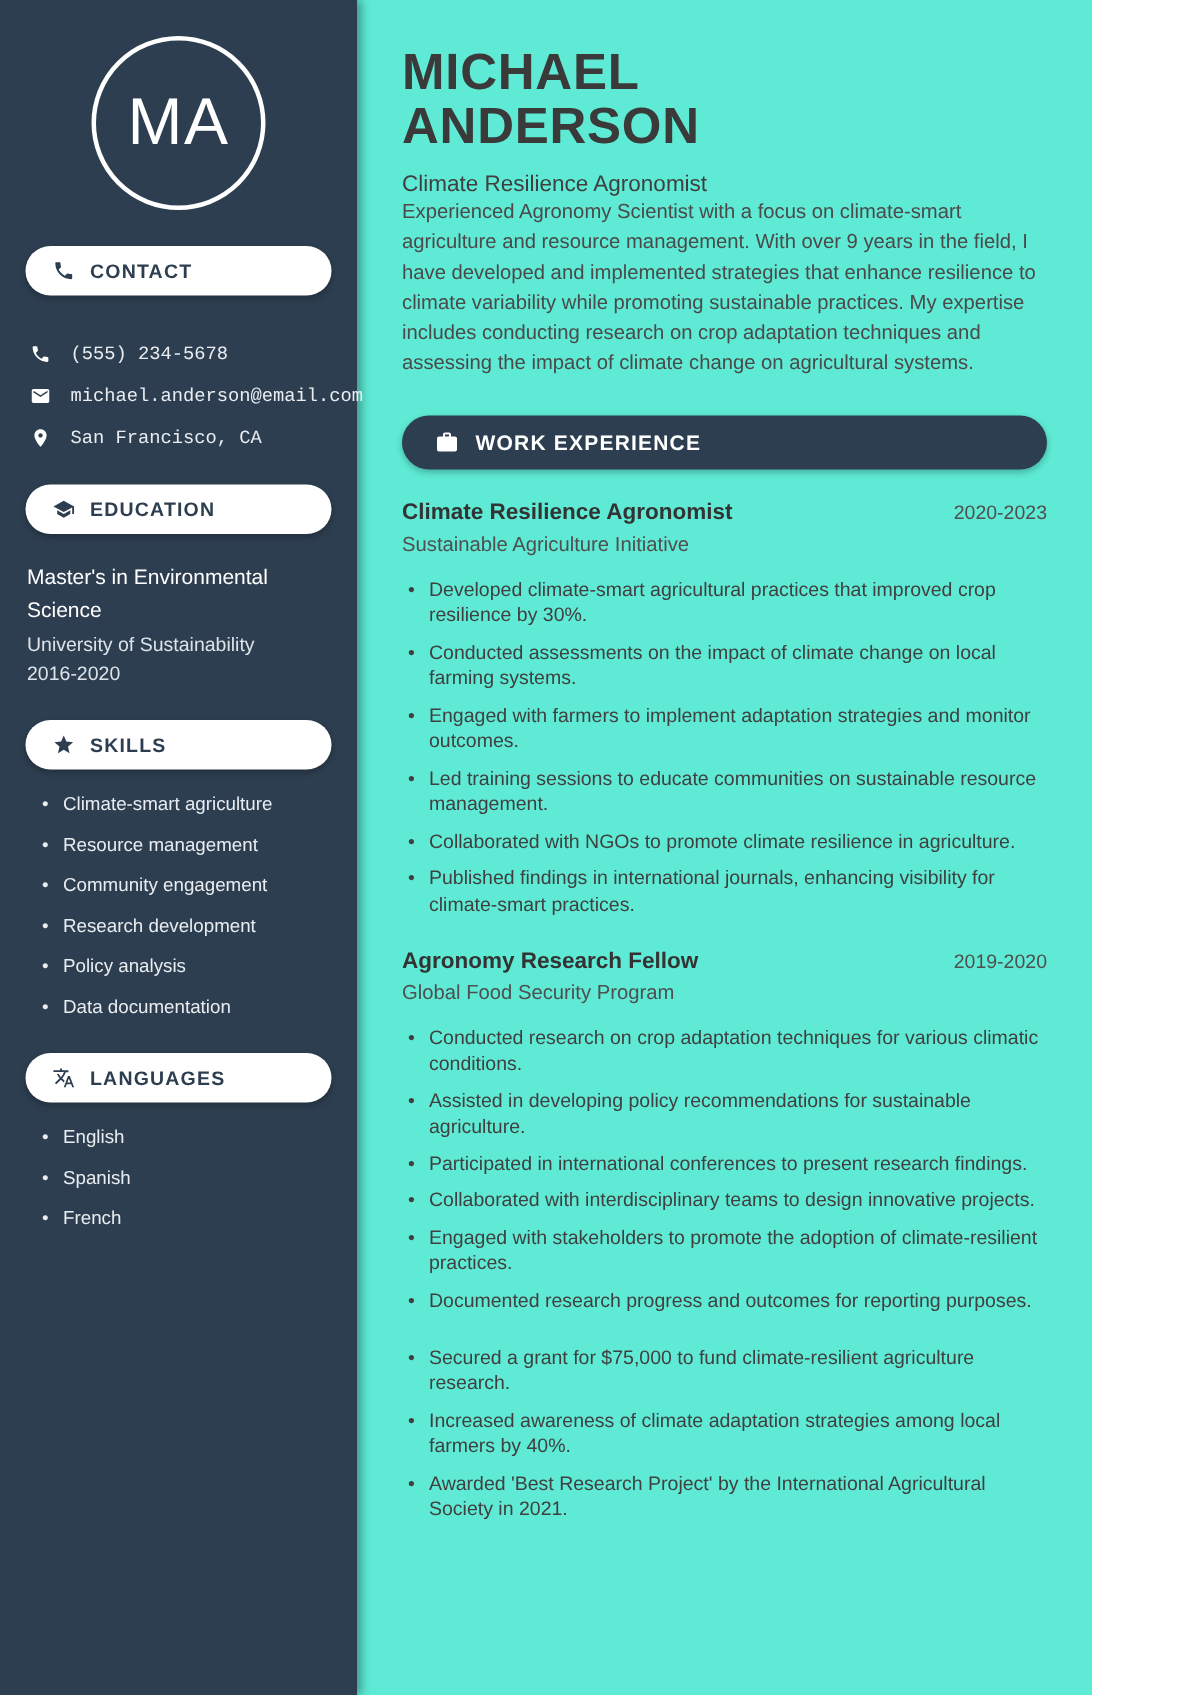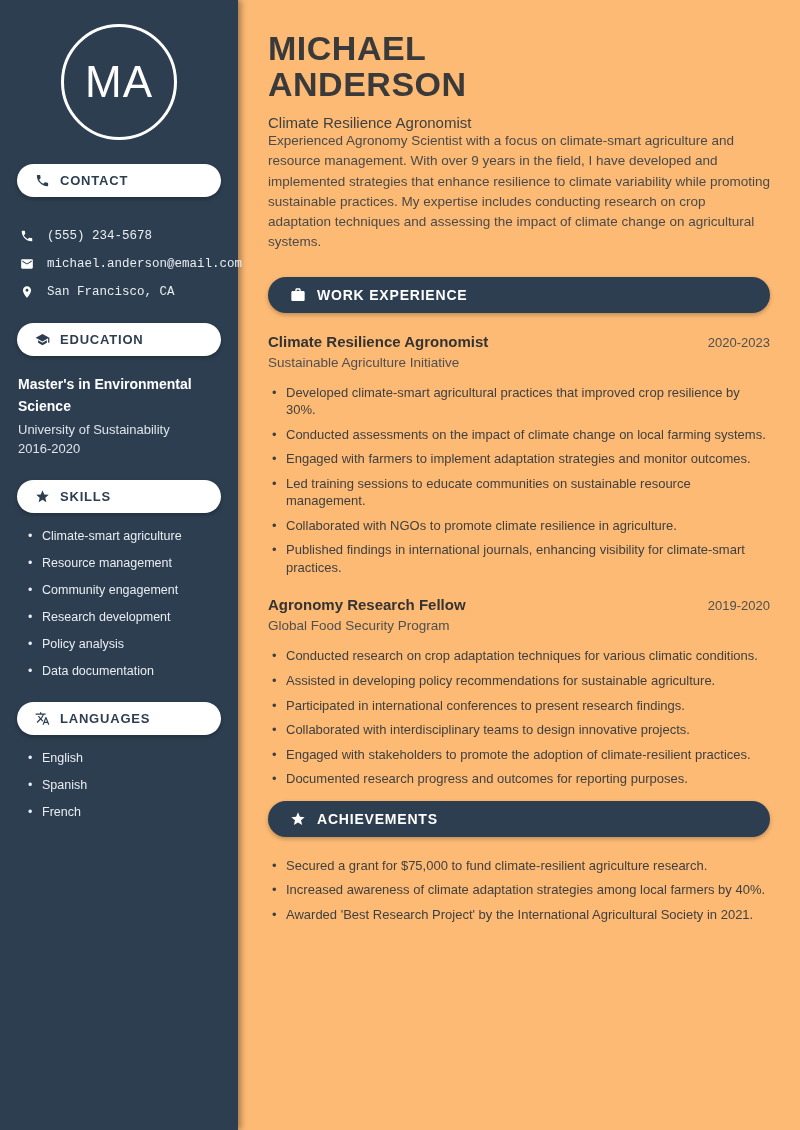--- a/index.html
+++ b/index.html
@@ -1,21 +1,21 @@
 <!DOCTYPE html>
 <html><head>
 <meta charset="utf-8">
 <style>
   * { margin: 0; padding: 0; box-sizing: border-box; }
   html, body { width: 800px; }
   body { font-family: "Liberation Sans", sans-serif; }
   .page {
-    width: 800px; height: 1130px;
+    width: 728px; height: 1130px;
     display: flex;
-    background: #fdba74;
+    background: #5eead4;
     overflow: hidden;
   }
   
   .sidebar {
     width: 238px; min-width: 238px;
     background: #2d3e50;
     color: #eef1f4;
     padding-top: 24px;
     box-shadow: 3px 0 6px rgba(0,0,0,0.35);
     position: relative; z-index: 1;
@@ -44,21 +44,21 @@
   .side-pill svg { width: 15px; height: 15px; flex: 0 0 auto; }
   .contact-list { list-style: none; margin-top: 32px; font-family: Liberation Mono, monospace; }
   .contact-list li {
     display: flex; align-items: center; gap: 13px;
     padding: 0 0 0 20px;
     margin-bottom: 14px;
     font-size: 12.5px; color: #e9edf1;
   }
   .contact-list svg { width: 14px; height: 14px; fill: #ffffff; flex: 0 0 auto; }
   .edu-block { padding: 18px 18px 0 18px; }
-  .edu-degree { font-size: 14px; font-weight: bold; color: #ffffff; line-height: 1.55; }
+  .edu-degree { font-size: 14px; font-weight: normal; color: #ffffff; line-height: 1.55; }
   .edu-school { font-size: 13px; color: #dde3e9; margin-top: 4px; line-height: 1.45; }
   .edu-years  { font-size: 13px; color: #dde3e9; margin-top: 1px; }
   .side-list { list-style: none; margin-top: 16px; }
   .side-list li {
     position: relative;
     padding-left: 42px; margin-bottom: 13px;
     font-size: 12.5px; color: #e9edf1;
   }
   .side-list li::before {
     content: "•";
@@ -219,26 +219,20 @@
       <ul class="bullets">
         <li>Conducted research on crop adaptation techniques for various climatic conditions.</li>
         <li>Assisted in developing policy recommendations for sustainable agriculture.</li>
         <li>Participated in international conferences to present research findings.</li>
         <li>Collaborated with interdisciplinary teams to design innovative projects.</li>
         <li>Engaged with stakeholders to promote the adoption of climate-resilient practices.</li>
         <li>Documented research progress and outcomes for reporting purposes.</li>
       </ul>
     </section>
 
-    <div class="main-pill tight">
-      <svg viewBox="0 0 24 24">
-          <path d="M12 17.27L18.18 21l-1.64-7.03L22 9.24l-7.19-.61L12 2 9.19 8.63 2 9.24l5.46 4.73L5.82 21z"></path>
-        </svg>
-      <span>ACHIEVEMENTS</span>
-    </div>
     <ul class="bullets" style="margin-top:20px;">
       <li>Secured a grant for $75,000 to fund climate-resilient agriculture research.</li>
       <li>Increased awareness of climate adaptation strategies among local farmers by 40%.</li>
       <li>Awarded 'Best Research Project' by the International Agricultural Society in 2021.</li>
     </ul>
 
   </main>
 </div>
 
 </body></html>

